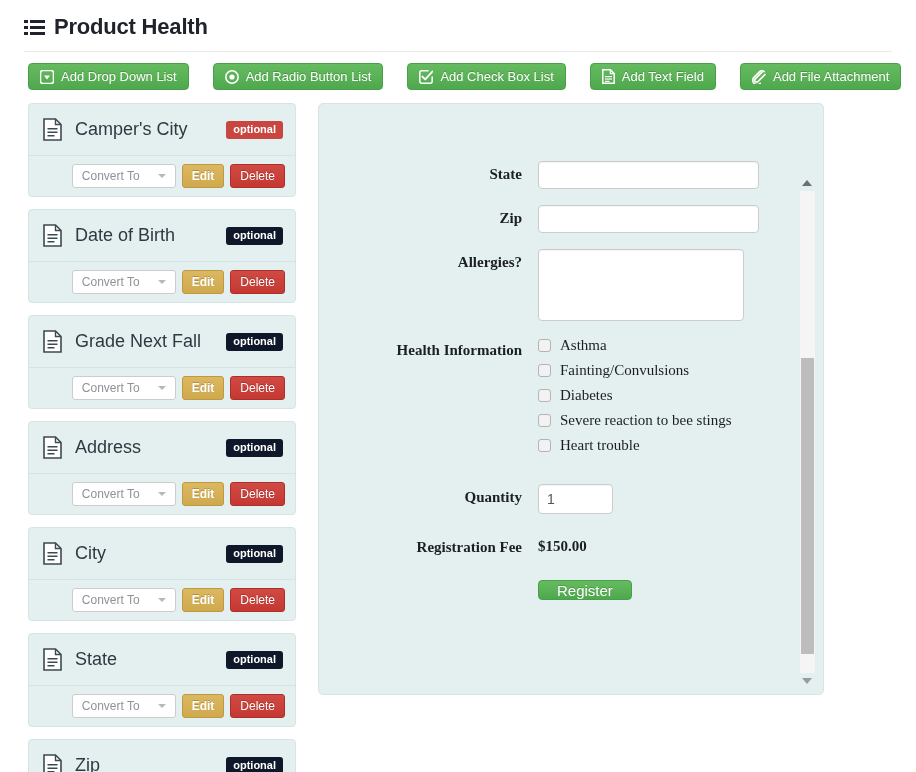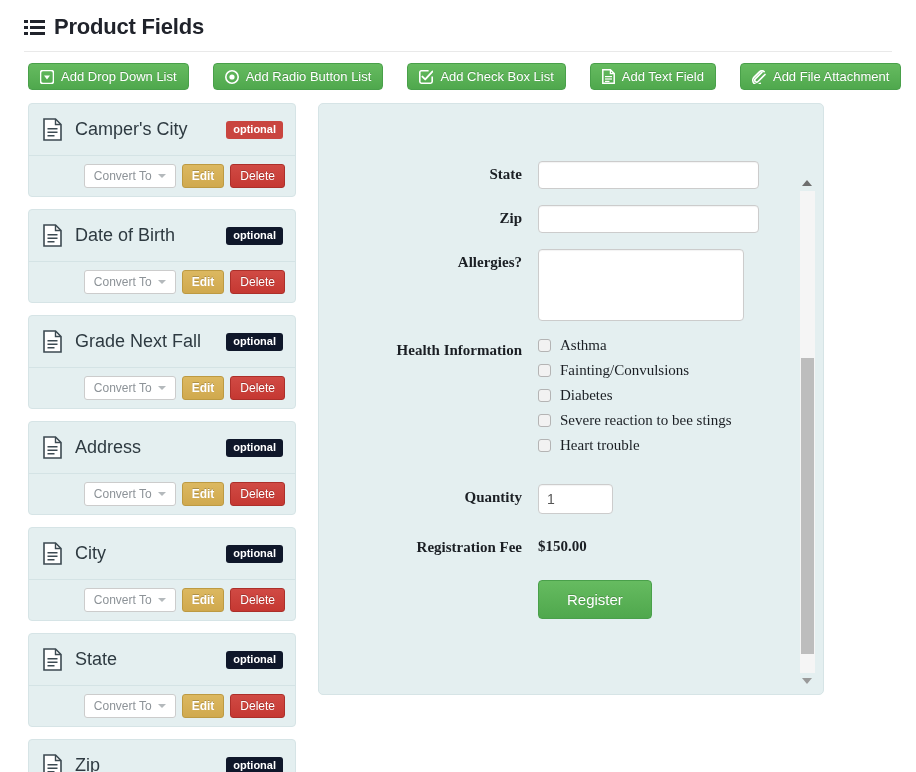--- a/index.html
+++ b/index.html
@@ -111,21 +111,21 @@
     line-height: 1;
     display: inline-flex;
     align-items: center;
     cursor: pointer;
     white-space: nowrap;
   }
   .btn-convert {
     background: #ffffff;
     border: 1px solid #ccc;
     color: #8d9398;
-    gap: 6px;
+    gap: 18px;
   }
   .caret {
     width: 0; height: 0;
     border-left: 4px solid transparent;
     border-right: 4px solid transparent;
     border-top: 4px solid #b4b9bc;
     display: inline-block;
   }
   .btn-edit {
     background: linear-gradient(to bottom, #dcb860 0%, #d0a94e 100%);
@@ -230,22 +230,22 @@
     font-family: "Liberation Serif", serif;
     font-weight: bold;
     font-size: 15px;
     color: #1b1f24;
     padding-top: 4px;
   }
   .register-btn {
     display: inline-flex;
     align-items: center;
     justify-content: center;
-    height: 39px;
-    padding: 0 28px;
+    height: 20px;
+    padding: 0 18px;
     border: 1px solid #49a04a;
     border-radius: 4px;
     background: linear-gradient(to bottom, #66bb60 0%, #4fa84d 100%);
     color: #ffffff;
     font-size: 15px;
     cursor: pointer;
     text-shadow: 0 -1px 0 rgba(0,0,0,.18);
   }
 
   
@@ -287,21 +287,21 @@
   <span class="list-icon-wrap">
     <svg class="list-icon" viewBox="0 0 21 17">
       <rect x="0" y="1" width="4" height="3" fill="#20232b"></rect>
       <rect x="6" y="1" width="15" height="3" fill="#20232b"></rect>
       <rect x="0" y="7" width="4" height="3" fill="#20232b"></rect>
       <rect x="6" y="7" width="15" height="3" fill="#20232b"></rect>
       <rect x="0" y="13" width="4" height="3" fill="#20232b"></rect>
       <rect x="6" y="13" width="15" height="3" fill="#20232b"></rect>
     </svg>
   </span>
-  <span class="page-title">Product Fields</span>
+  <span class="page-title">Product Health</span>
 </div>
 <div class="header-rule"></div>
 
 <div class="toolbar">
 
   <div class="tbtn">
     <span>
       <svg width="14" height="14" viewBox="0 0 14 14">
         <rect x="0.5" y="0.5" width="13" height="13" rx="2.5" fill="none" stroke="#ffffff" stroke-width="1.6"></rect>
         <polygon points="4,5.5 10,5.5 7,9.5" fill="#ffffff"></polygon>

